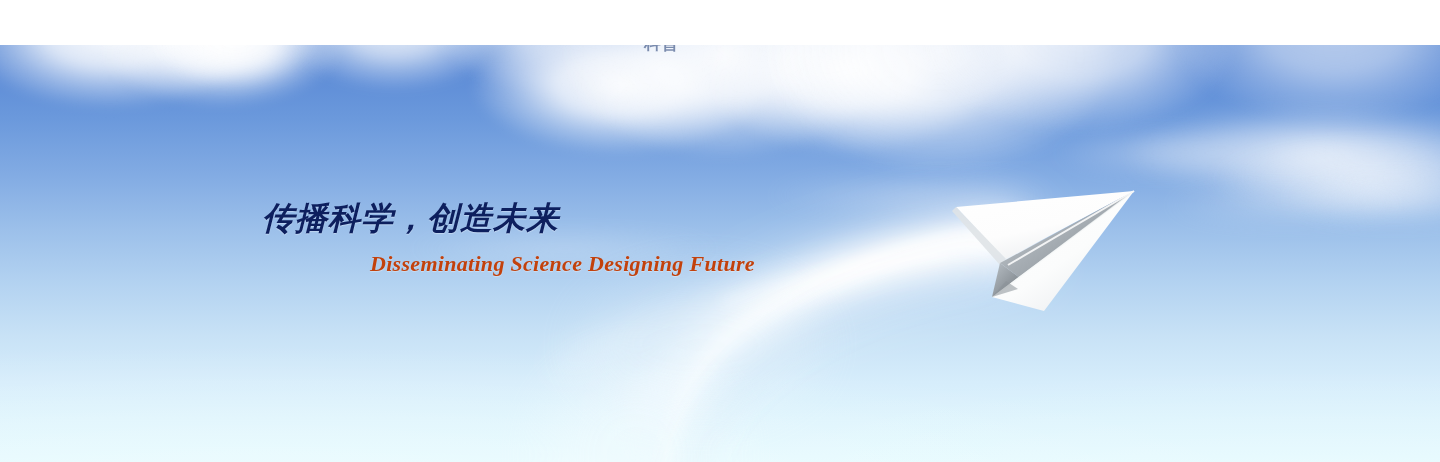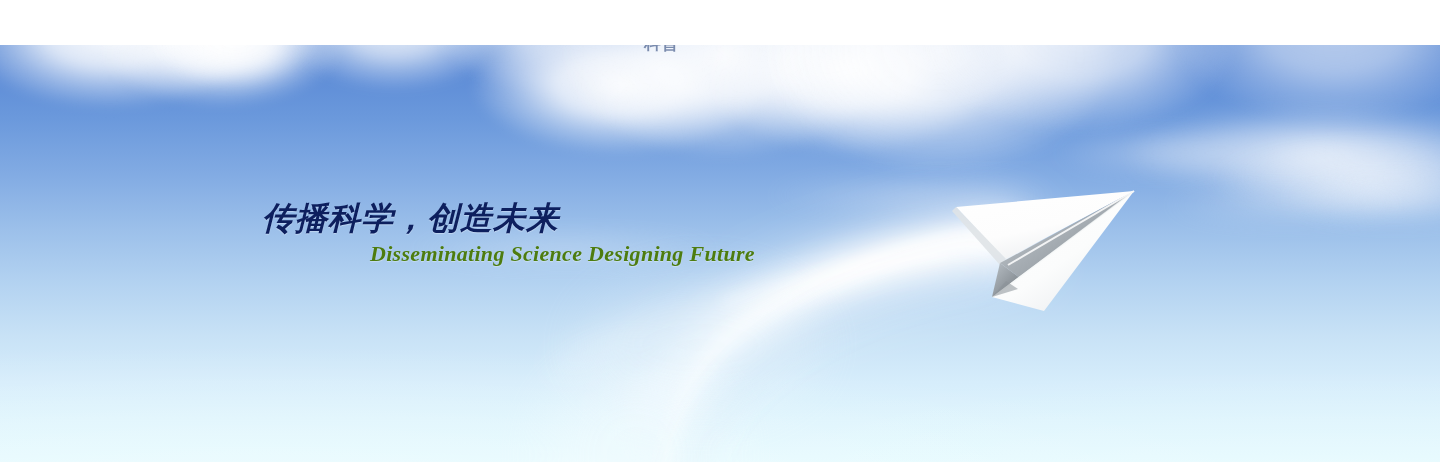--- a/index.html
+++ b/index.html
@@ -106,27 +106,27 @@
     font-weight: bold;
     font-style: italic;
     letter-spacing: 1px;
     color: #0d1f5e;
     white-space: nowrap;
     text-shadow: 0 1px 1px rgba(255,255,255,.35);
   }
   .slogan-en {
     position: absolute;
     left: 370px;
-    top: 196px;
+    top: 206px;
     font-family: "Liberation Serif", serif;
     font-size: 22px;
     font-weight: bold;
     font-style: italic;
     letter-spacing: .3px;
-    color: #4d7c0f;
+    color: #c2410c;
     white-space: nowrap;
     text-shadow: 0 1px 1px rgba(255,255,255,.35);
   }
   
   .clipped-top {
     position: absolute;
     left: 644px;
     top: -13px;
     font-family: "Liberation Serif", serif;
     font-size: 17px;

